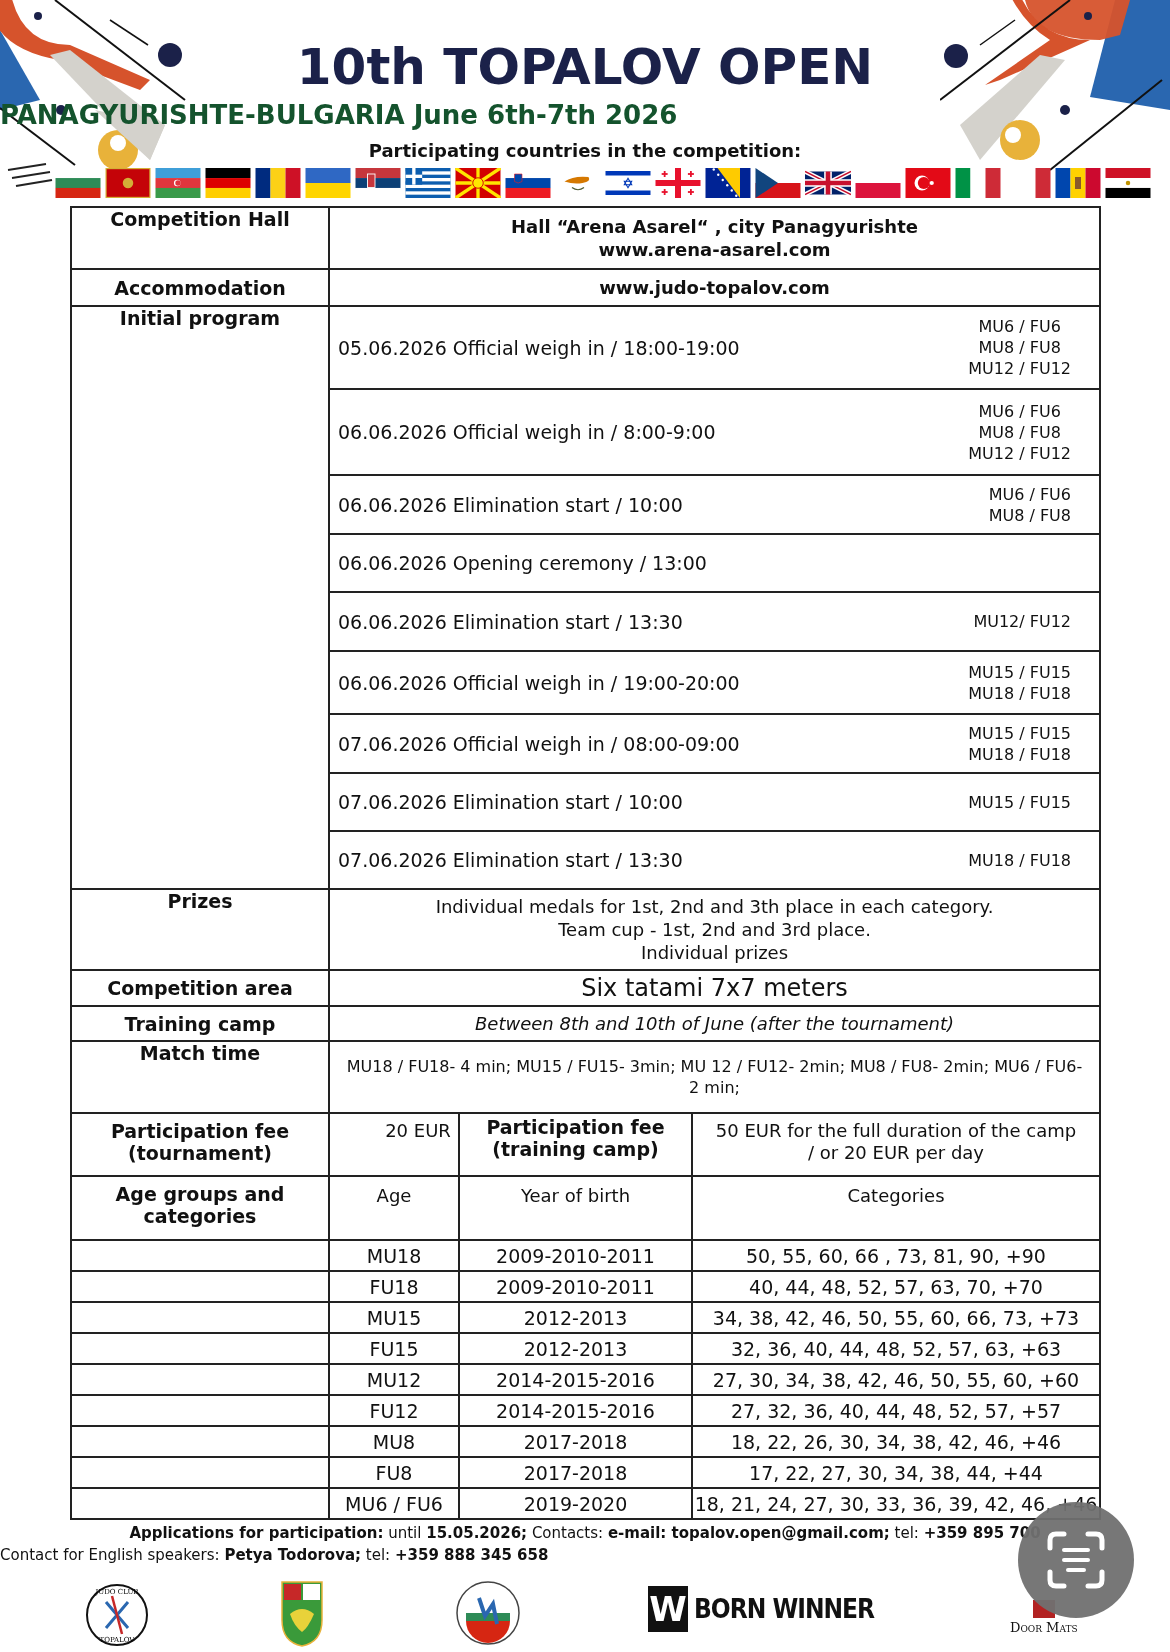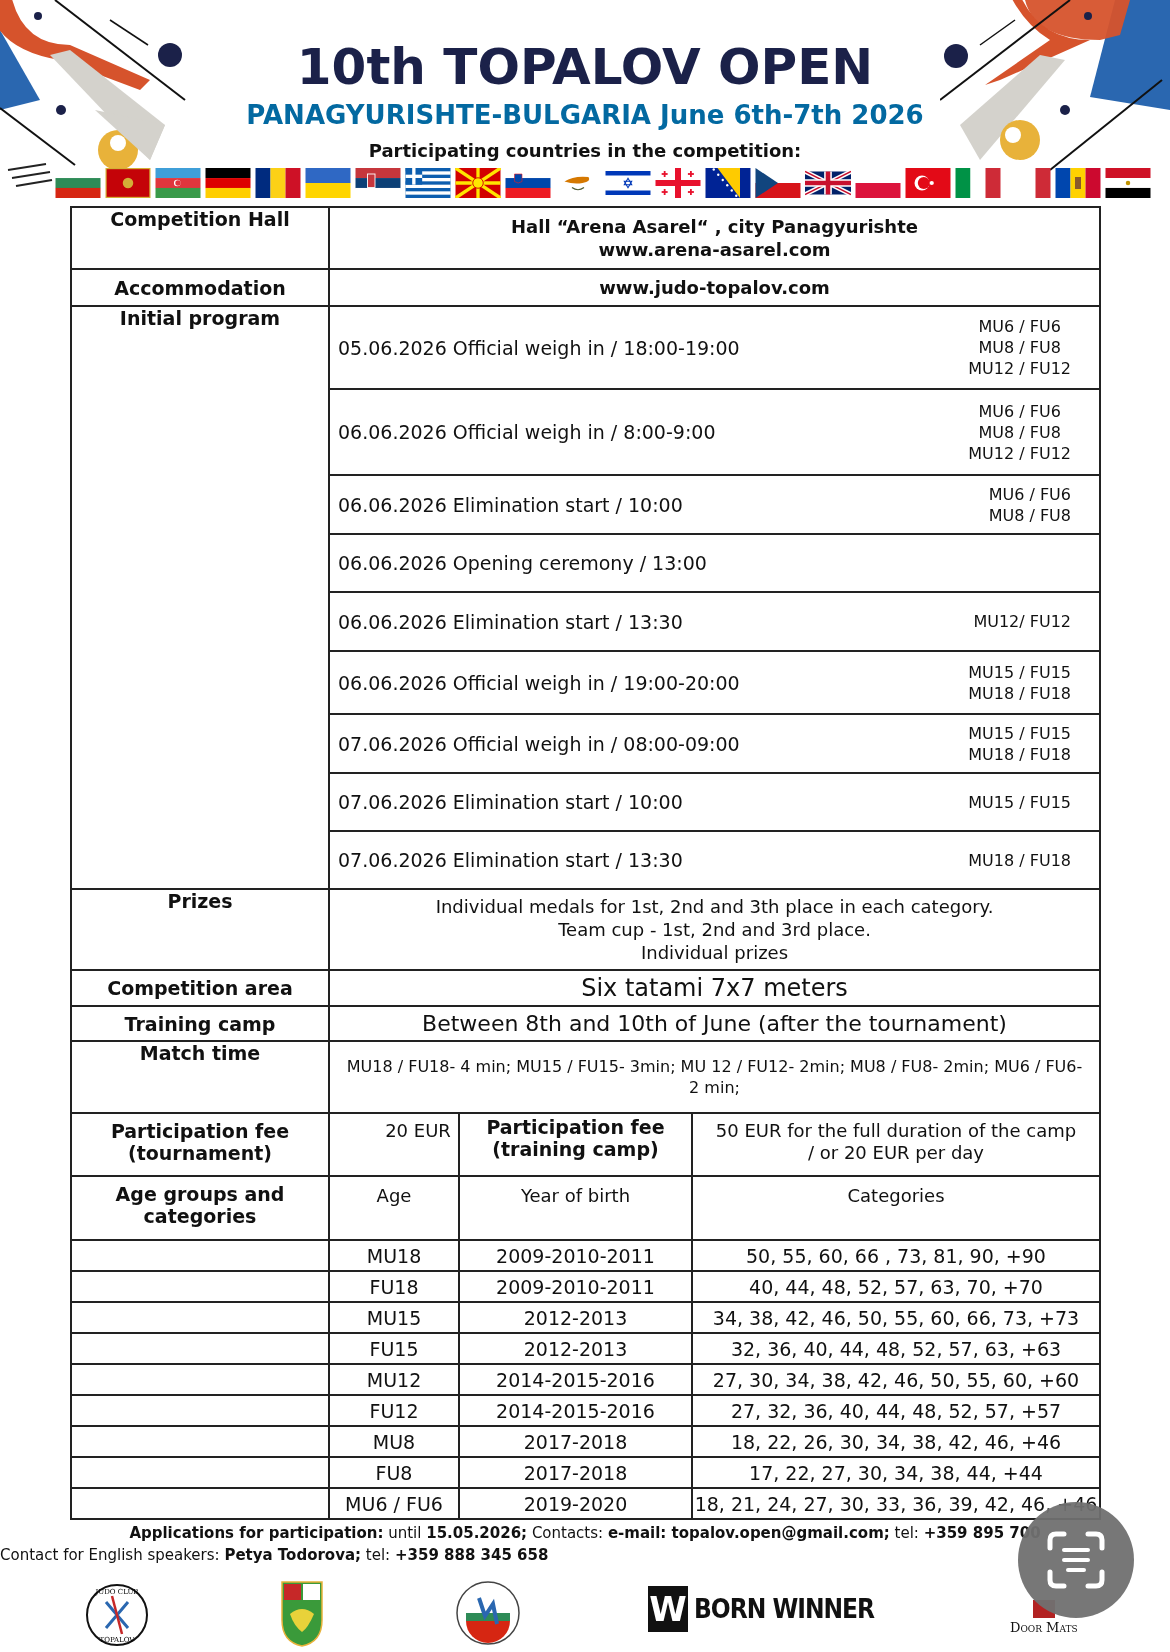--- a/index.html
+++ b/index.html
@@ -1,21 +1,21 @@
 <!DOCTYPE html>
 <html><head>
 <meta charset="utf-8">
 <style>
   html,body{margin:0;padding:0;background:#fff;}
   body{width:1170px;height:1652px;position:relative;overflow:hidden;font-family:"Liberation Sans","DejaVu Sans",sans-serif;color:#111;}
   .deco{position:absolute;top:0;width:230px;height:190px;}
   .deco.left{left:0;}
   .deco.right{right:0;}
   .title{position:absolute;left:0;right:0;top:38px;text-align:center;font-family:"DejaVu Sans",sans-serif;font-weight:bold;font-size:50px;color:#1b2149;letter-spacing:0px;}
-  .subtitle{position:absolute;left:0;right:0;top:100px;text-align:center;font-family:"DejaVu Sans",sans-serif;font-weight:bold;font-size:26px;color:#0369a1;}
+  .subtitle{position:absolute;left:0;right:0;top:100px;text-align:left;font-family:"DejaVu Sans",sans-serif;font-weight:bold;font-size:26px;color:#14532d;}
   .countries-label{position:absolute;left:0;right:0;top:140px;text-align:center;font-family:"DejaVu Sans",sans-serif;font-weight:bold;font-size:18px;color:#111;}
   .flags{position:absolute;left:55px;top:166px;height:32px;display:flex;gap:4px;align-items:flex-end;}
   .flag{width:46px;height:30px;display:block;}
   .speedlines{position:absolute;left:6px;top:160px;width:50px;height:40px;}
 
   table.main{position:absolute;left:70px;top:206px;width:1029px;border-collapse:collapse;table-layout:fixed;}
   table.main td{border:2.5px solid #222;padding:0;vertical-align:middle;font-size:19px;}
   .lbl{font-weight:bold;text-align:center;font-family:"DejaVu Sans",sans-serif;font-size:18px;}
   .lbl.top{vertical-align:top;}
   .val{text-align:center;font-family:"DejaVu Sans",sans-serif;}
@@ -345,21 +345,21 @@
       <div>Team cup - 1st, 2nd and 3rd place.</div>
       <div>Individual prizes</div>
     </td>
   </tr>
   <tr style="height:36px">
     <td class="lbl">Competition area</td>
     <td colspan="3" class="val" style="font-size:24px;">Six tatami 7x7 meters</td>
   </tr>
   <tr style="height:35px">
     <td class="lbl">Training camp</td>
-    <td colspan="3" class="val" style="font-size:22px;">Between 8th and 10th of June (after the tournament)</td>
+    <td colspan="3" class="val" style="font-size:18px;font-style:italic;">Between 8th and 10th of June (after the tournament)</td>
   </tr>
   <tr style="height:72px">
     <td class="lbl top">Match time</td>
     <td colspan="3" class="val" style="font-size:16px;line-height:21px;padding:0 10px;">MU18 / FU18- 4 min; MU15 / FU15- 3min; MU 12 / FU12- 2min; MU8 / FU8- 2min; MU6 / FU6- 2 min;</td>
   </tr>
   <tr style="height:63px">
     <td class="lbl top" style="line-height:22px;padding:6px 20px 0;">Participation fee (tournament)</td>
     <td class="val" style="vertical-align:top;padding-top:6px;font-size:18px;padding-left:48px;">20 EUR</td>
     <td class="lbl top" style="line-height:22px;padding:2px 12px 0;">Participation fee (training camp)</td>
     <td class="val" style="vertical-align:top;padding:6px 20px 0;font-size:18px;line-height:22px;">50 EUR for the full duration of the camp / or 20 EUR per day</td>

